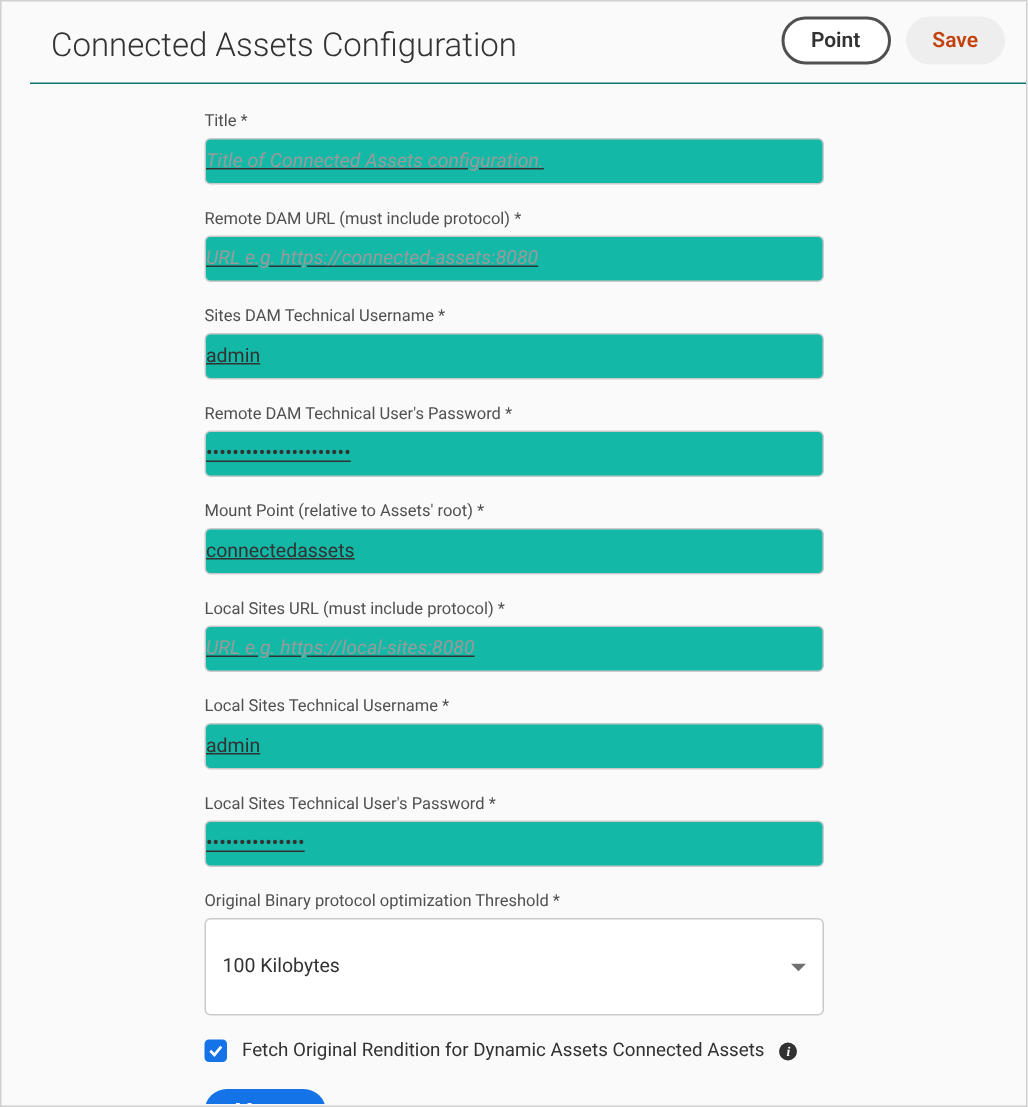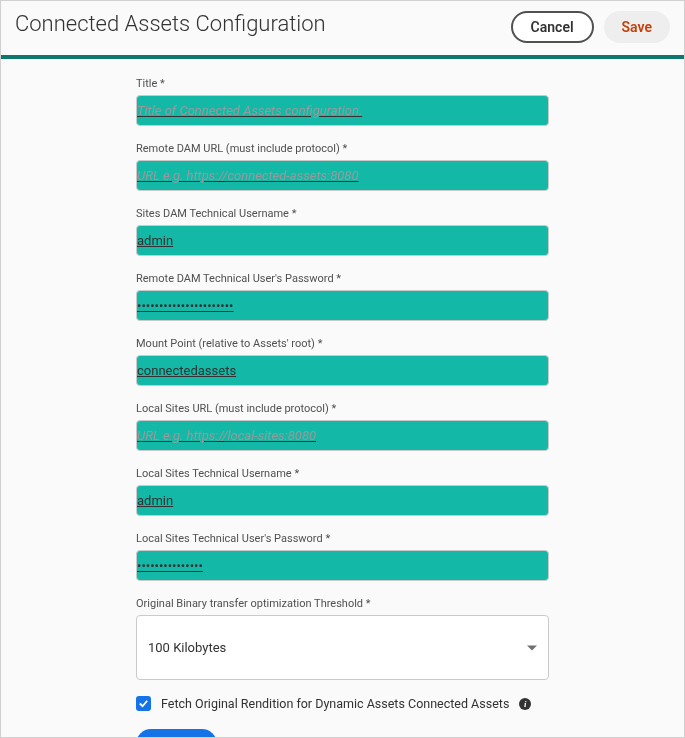--- a/index.html
+++ b/index.html
@@ -10,24 +10,25 @@
     body {
       font-family: -apple-system, BlinkMacSystemFont, "Segoe UI", Roboto, Arial, sans-serif;
       background: #fafafa;
       width: 685px;
       height: 738px;
       border: 1px solid #d0d0d0;
       overflow: hidden;
     }
     .header {
       display: flex;
-      align-items: flex-start;
+      align-items: flex-end;
       justify-content: space-between;
       padding: 10px 14px 12px 14px;
-      border-bottom: 4px solid #0f766e;
+      border-bottom: 1px solid #0f766e;
+      margin-left: 19px;
     }
     .header h1 {
       font-size: 22px;
       font-weight: 300;
       color: #323232;
     }
     .header-actions {
       display: flex;
       gap: 10px;
     }
@@ -155,21 +156,21 @@
       font-weight: 600;
       padding: 7px 20px;
     }
   </style>
 </head>
 <body>
 
 <div class="header">
   <h1>Connected Assets Configuration</h1>
   <div class="header-actions">
-    <button class="btn btn-cancel">Cancel</button>
+    <button class="btn btn-cancel">Point</button>
     <button class="btn btn-save" disabled="">Save</button>
   </div>
 </div>
 
 <div class="form-container">
 
   <div class="field">
     <label class="field-label">Title *</label>
     <input class="field-input" type="text" placeholder="Title of Connected Assets configuration." style="">
   </div>
@@ -203,21 +204,21 @@
     <label class="field-label">Local Sites Technical Username *</label>
     <input class="field-input" type="text" value="admin" style="">
   </div>
 
   <div class="field">
     <label class="field-label">Local Sites Technical User's Password *</label>
     <input class="field-input" type="text" value="•••••••••••••••" style="">
   </div>
 
   <div class="field">
-    <label class="field-label">Original Binary transfer optimization Threshold *</label>
+    <label class="field-label">Original Binary protocol optimization Threshold *</label>
     <div class="select-wrapper">
       <div class="field-select">100 Kilobytes</div>
     </div>
   </div>
 
   <div class="checkbox-row">
     <div class="checkbox">
       <svg viewBox="0 0 12 12">
           <path d="M2 6 L5 9 L10 3" stroke="#fff" stroke-width="2" fill="none"></path>
         </svg>

